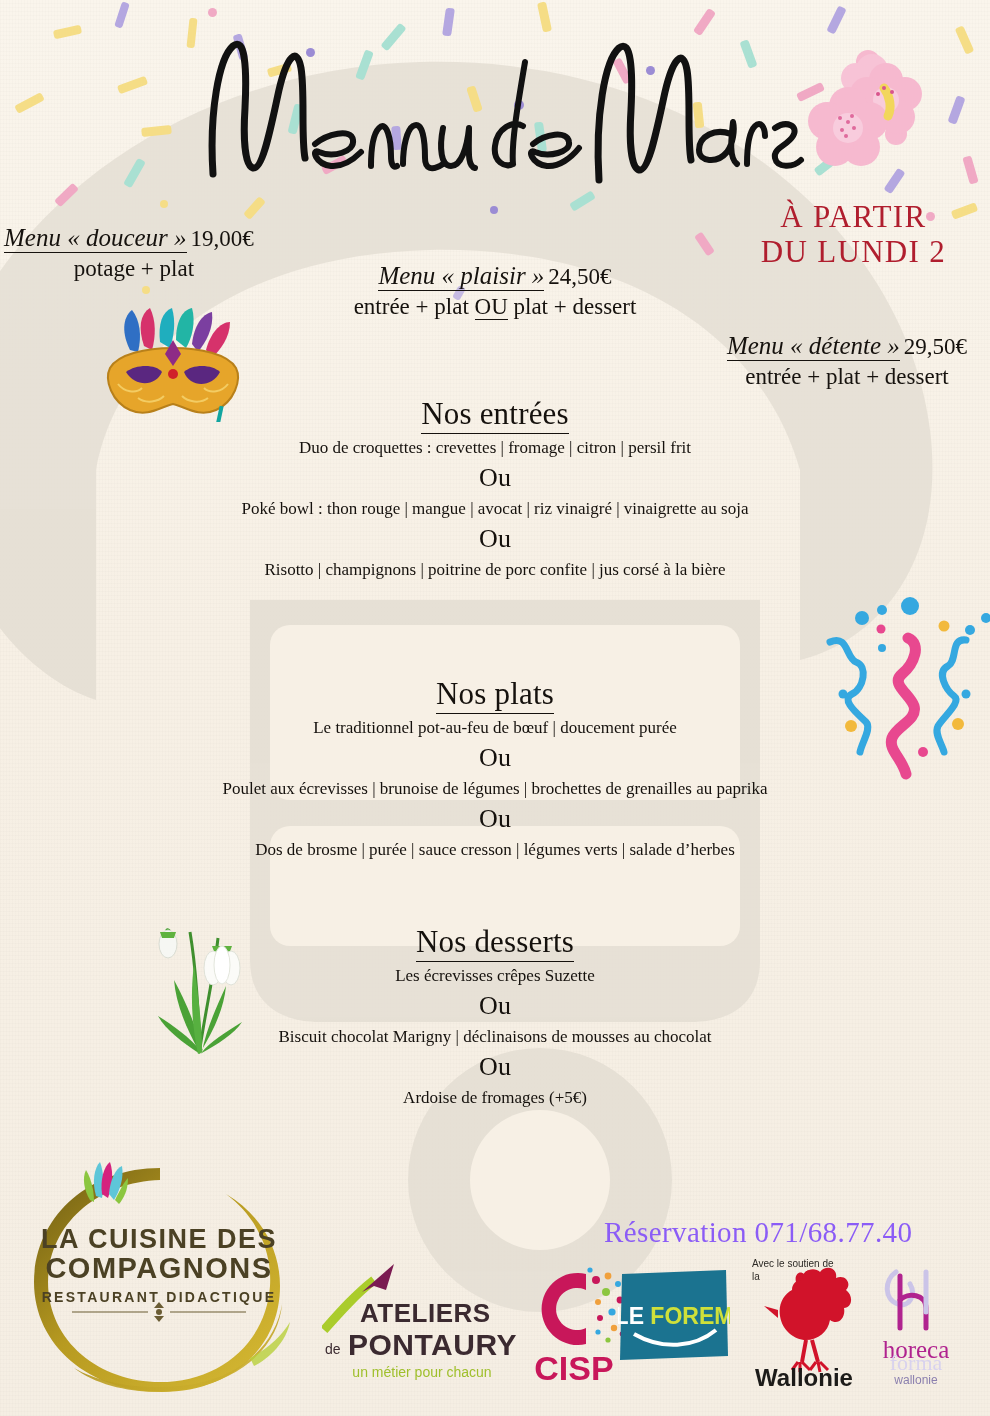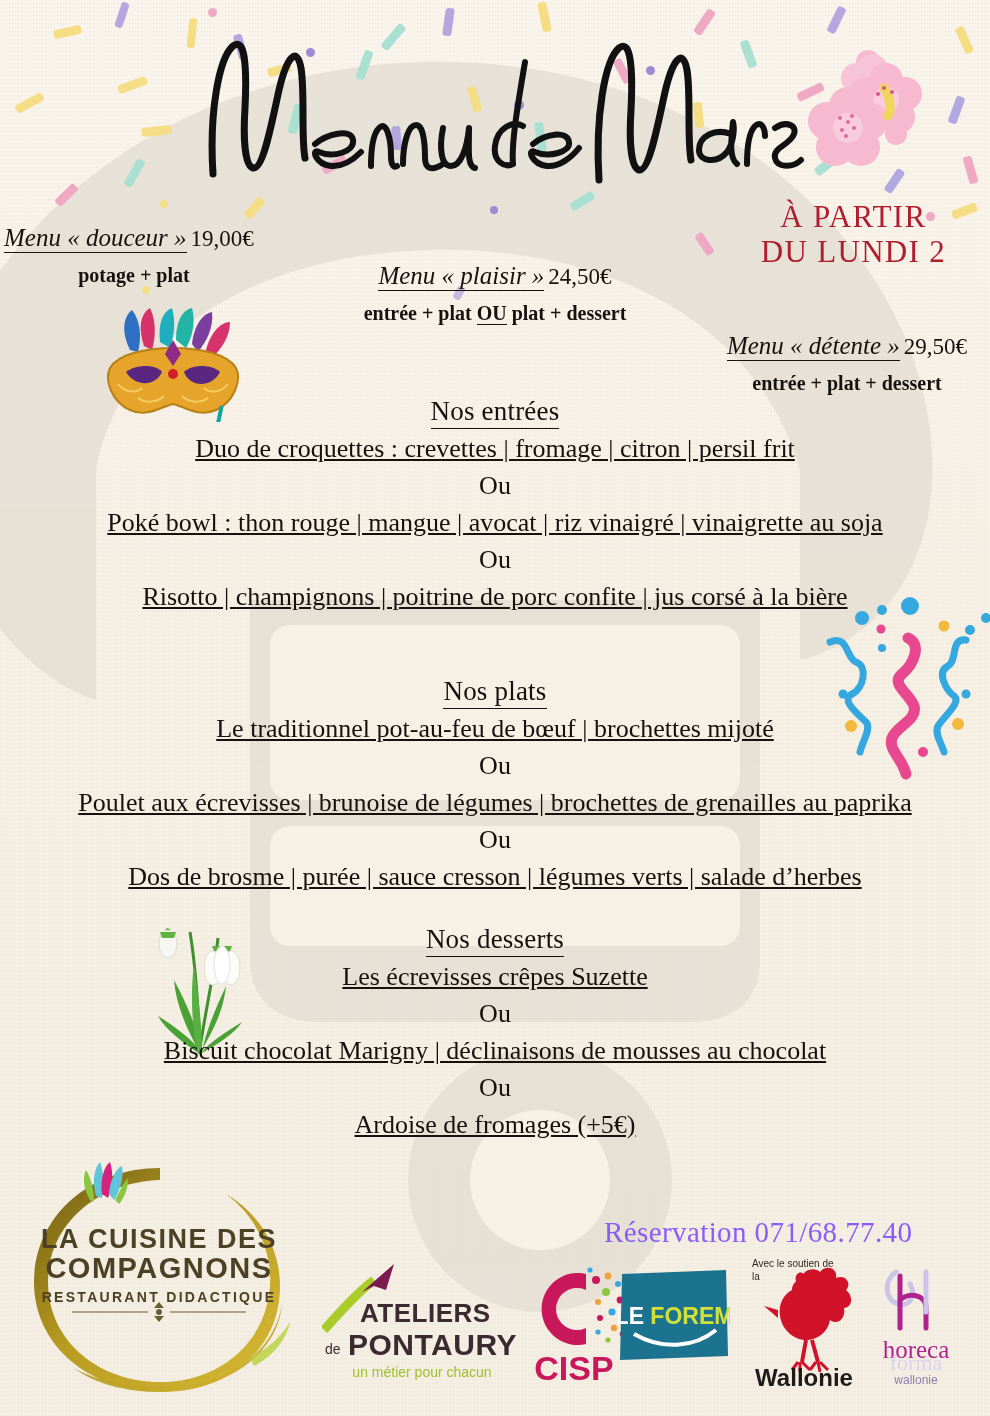--- a/index.html
+++ b/index.html
@@ -83,49 +83,47 @@
     font-size: 25px;
     white-space: nowrap;
   }
   .formula .head .nm {
     font-style: italic;
     border-bottom: 1.5px solid #16120e;
     padding-bottom: 1px;
   }
   .formula .head .price { font-size: 23px; margin-left:4px; }
   .formula .sub {
-    font-size: 20px;
-    margin-top: 12px;
+    font-size: 23px;
+    margin-top: 4px;
     white-space: nowrap;
-    font-weight: bold;
   }
   .formula .sub u { text-decoration: none; border-bottom:1.5px solid #16120e; }
 
   #f-douceur { left: 4px;  top: 224px;  text-align:left; }
   #f-douceur .sub { text-align:center; padding-left: 10px;}
   #f-plaisir { left: 300px; top: 262px; width: 390px; }
   #f-detente { left: 682px; top: 332px; width: 330px; }
 
   
   .section { position:absolute; width:990px; text-align:center; color:#15110d; }
   .section h2 {
     margin: 0 0 4px 0;
     font-weight: 400;
-    font-size: 27px;
+    font-size: 31px;
     letter-spacing: .2px;
   }
   .section h2 span {
     border-bottom: 1.6px solid #15110d;
     padding-bottom: 2px;
   }
   .section .line {
-    font-size: 26px;
+    font-size: 17px;
     line-height: 1.42;
     white-space: nowrap;
-    text-decoration: underline;
   }
   .section .ou { font-size: 26px; line-height: 1.42; }
 
   #sec-entrees  { top: 396px; }
   #sec-plats    { top: 676px; }
   #sec-desserts { top: 924px; }
 
   
   .reservation {
     position:absolute;
@@ -426,21 +424,21 @@
   <h2><span>Nos entrées</span></h2>
   <div class="line">Duo de croquettes : crevettes | fromage | citron | persil frit</div>
   <div class="ou">Ou</div>
   <div class="line">Poké bowl : thon rouge | mangue | avocat | riz vinaigré | vinaigrette au soja</div>
   <div class="ou">Ou</div>
   <div class="line">Risotto | champignons | poitrine de porc confite | jus corsé à la bière</div>
 </div>
 
 <div class="section" id="sec-plats">
   <h2><span>Nos plats</span></h2>
-  <div class="line">Le traditionnel pot-au-feu de bœuf | brochettes mijoté</div>
+  <div class="line">Le traditionnel pot-au-feu de bœuf | doucement purée</div>
   <div class="ou">Ou</div>
   <div class="line">Poulet aux écrevisses | brunoise de légumes | brochettes de grenailles au paprika</div>
   <div class="ou">Ou</div>
   <div class="line">Dos de brosme | purée | sauce cresson | légumes verts | salade d’herbes</div>
 </div>
 
 <div class="section" id="sec-desserts">
   <h2><span>Nos desserts</span></h2>
   <div class="line">Les écrevisses crêpes Suzette</div>
   <div class="ou">Ou</div>

